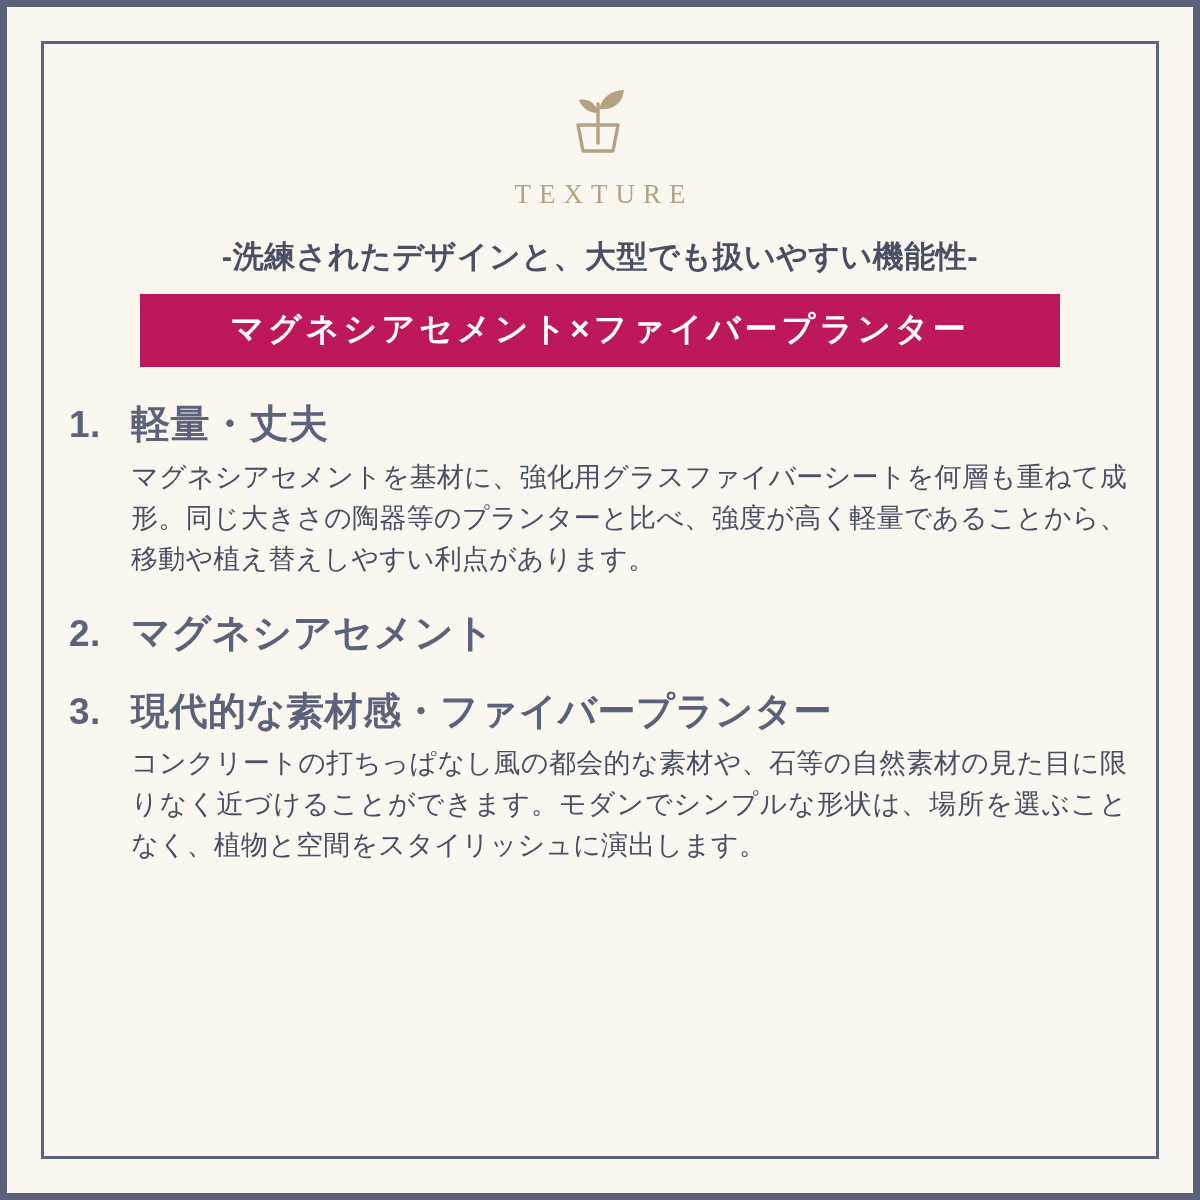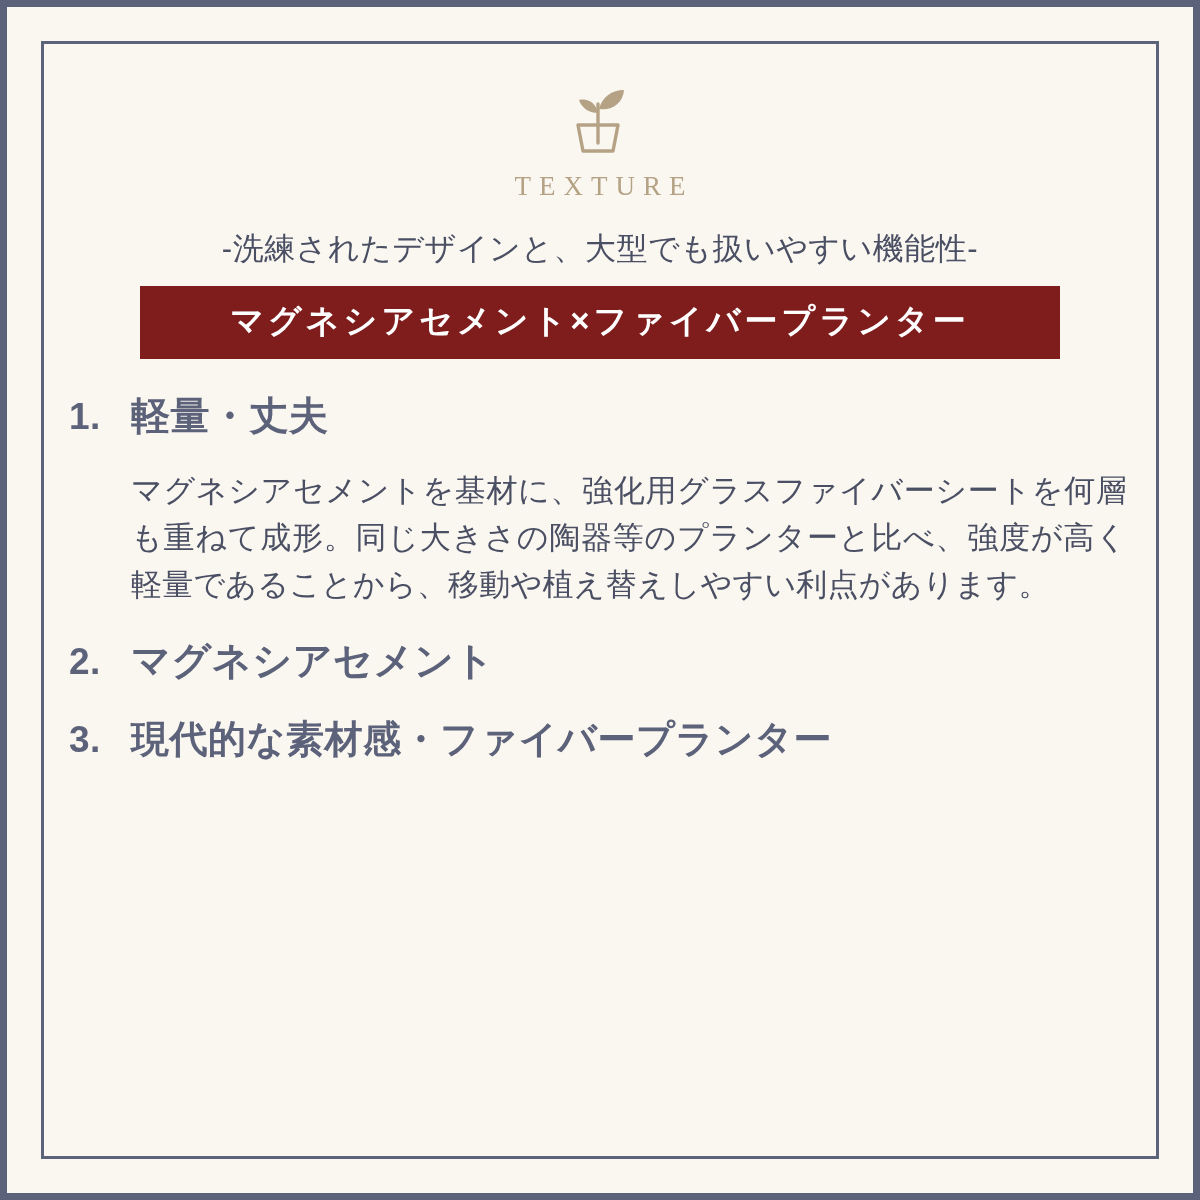--- a/index.html
+++ b/index.html
@@ -46,43 +46,43 @@
   
   .logo-block {
     text-align: center;
     margin-top: 14px;
   }
   .logo-mark {
     display: inline-block;
     line-height: 0;
   }
   .logo-word {
-    margin-top: 8px;
+    margin-top: 16px;
     font-size: 27px;
     letter-spacing: 8px;
     color: #b5a285;
     font-family: "Liberation Serif", "DejaVu Serif", serif;
     font-weight: 400;
     padding-left: 8px;
   }
 
   
   .tagline {
     margin-top: 26px;
     text-align: center;
     font-size: 31px;
-    font-weight: 400;
+    font-weight: 700;
     color: #4a4f63;
     letter-spacing: 0.5px;
   }
 
   .band {
     margin: 16px auto 0 auto;
     width: 920px;
-    background: #7f1d1d;
+    background: #be185d;
     color: #ffffff;
     text-align: center;
     font-size: 33px;
     font-weight: 700;
     letter-spacing: 4px;
     padding: 13px 0 15px 0;
     box-sizing: border-box;
   }
 
   
@@ -103,24 +103,24 @@
   .feature-num {
     width: 62px;
     flex: 0 0 62px;
     font-size: 37px;
     font-weight: 700;
   }
   .feature-title {
     flex: 1 1 auto;
   }
   .feature-body {
-    margin-top: 24px;
+    margin-top: 6px;
     margin-left: 62px;
     color: #4a4f63;
-    font-size: 31px;
+    font-size: 27px;
     line-height: 1.52;
     letter-spacing: 0.2px;
     text-align: justify;
     padding-right: 4px;
   }
   .f3 .feature-head { font-size: 38px; }
 </style>
 </head>
 <body>
 
@@ -162,17 +162,18 @@
           <span class="feature-num">2.</span>
           <span class="feature-title">マグネシアセメント</span>
         </div>
       </div>
 
       <div class="feature f3">
         <div class="feature-head">
           <span class="feature-num">3.</span>
           <span class="feature-title">現代的な素材感・ファイバープランター</span>
         </div>
+        <div class="feature-body">コンクリートの打ちっぱなし風の都会的な素材や、石等の自然素材の見た目に限りなく近づけることができます。モダンでシンプルな形状は、場所を選ぶことなく、植物と空間をスタイリッシュに演出します。</div>
       </div>
 
     </div>
   </div>
 </div>
 
 </body></html>

